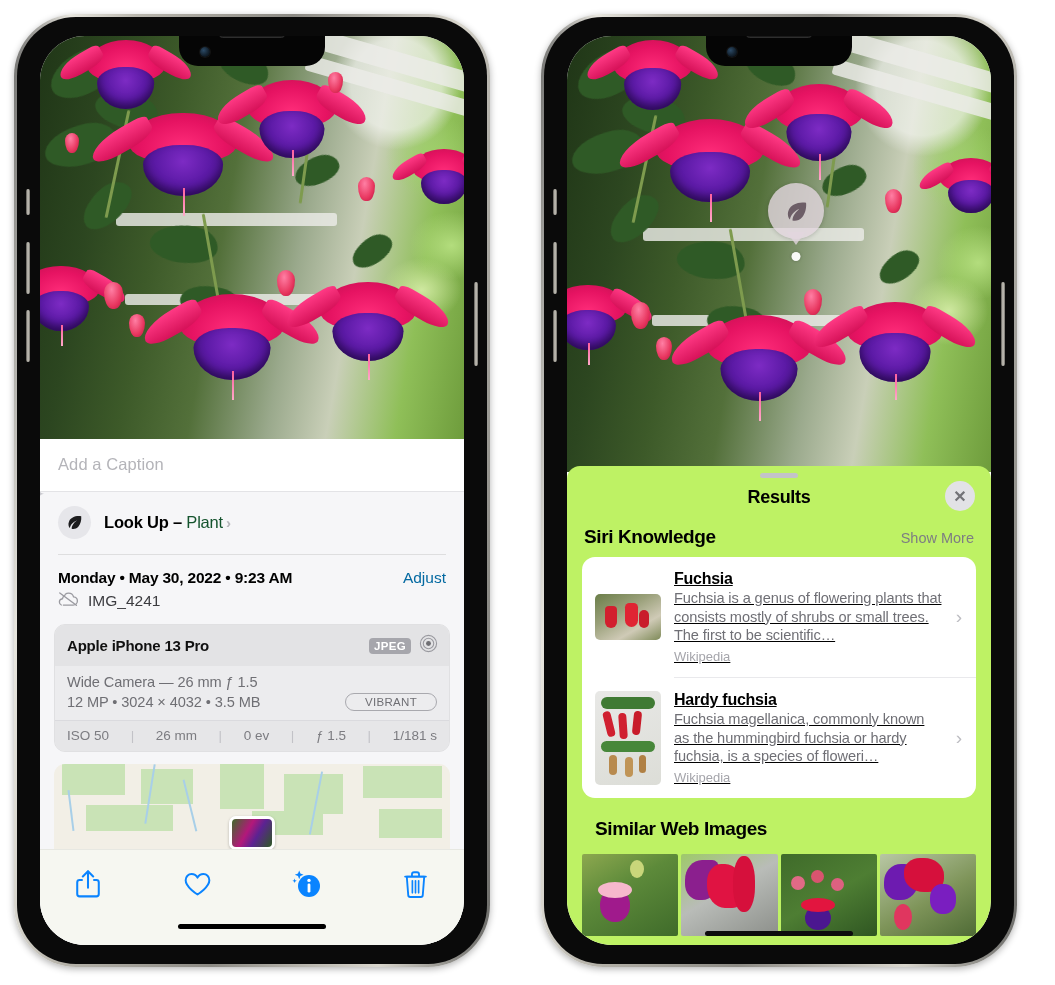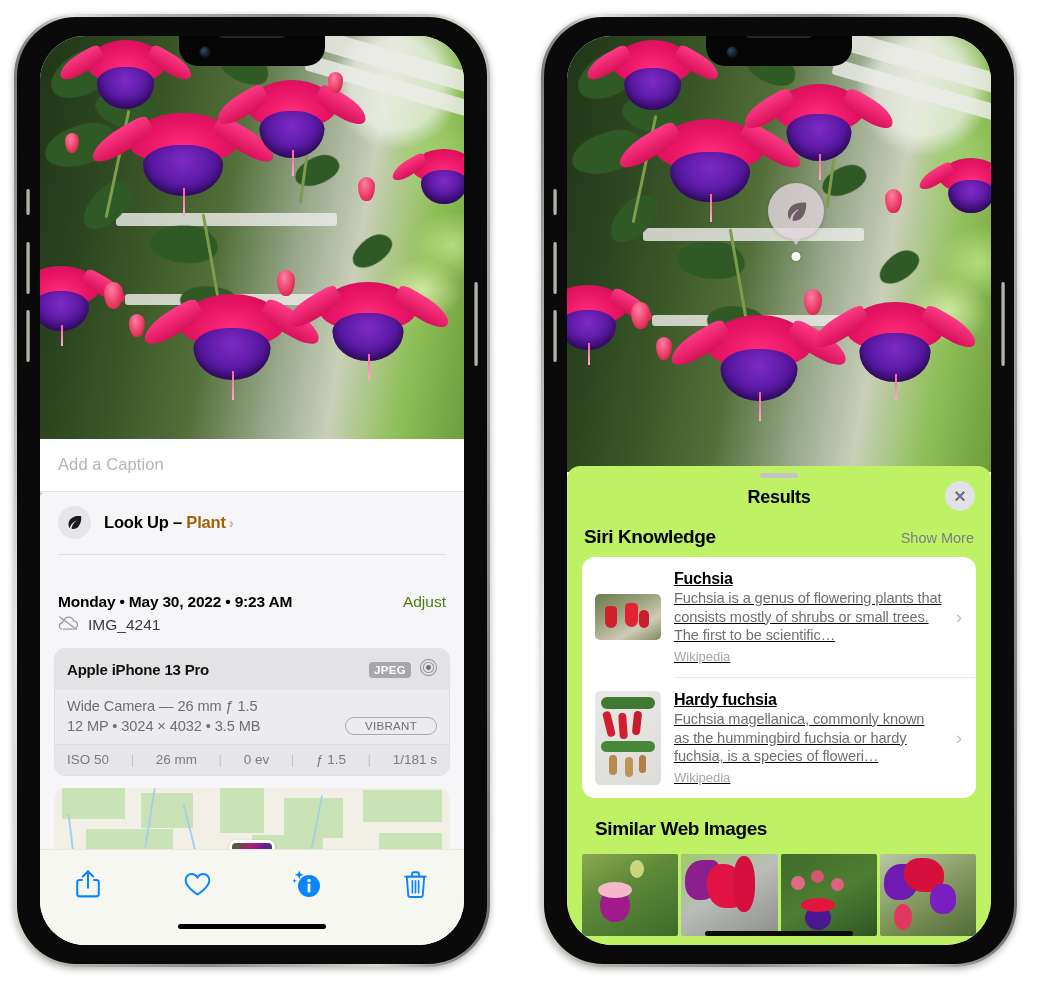--- a/index.html
+++ b/index.html
@@ -121,30 +121,30 @@
     padding: 14px 18px 15px 18px; position: relative;
   }
   .lookup-badge {
     width: 33px; height: 33px; border-radius: 50%;
     background: #e6e6ea; position: relative; flex: none;
     display: flex; align-items: center; justify-content: center;
   }
   .spark { position: absolute; color: #c9c9cf; font-size: 13px; }
   .spark.a { left: -9px; top: -8px; font-size: 17px; }
   .lookup-text { font-size: 16.5px; color: #000; font-weight: 700; letter-spacing: -.2px; }
-  .lookup-text .sub { font-weight: 700; color: #a16207; }
+  .lookup-text .sub { font-weight: 400; color: #14532d; }
   .chev-sm { color: #b6b6bb; font-size: 15px; margin-left: 3px; }
   .divider { height: 1px; background: #dededf; margin: 0 18px; }
 
   .meta-row {
     display:flex; justify-content: space-between; align-items: baseline;
     padding: 14px 18px 0 18px;
   }
   .meta-date { font-size: 15.5px; font-weight: 700; color: #000; letter-spacing: -.2px; }
-  .meta-adjust { font-size: 15.5px; color: #4d7c0f; margin-top: 24px; }
+  .meta-adjust { font-size: 15.5px; color: #0369a1; }
   .meta-file {
     display:flex; align-items:center; gap: 9px;
     padding: 4px 18px 13px 18px; font-size: 15.5px; color: #3c3c40;
   }
 
   .camera-card {
     margin: 0 14px; border-radius: 11px; overflow: hidden;
     background: #ececed; border: 1px solid #e0e0e2;
   }
   .cc-head {

